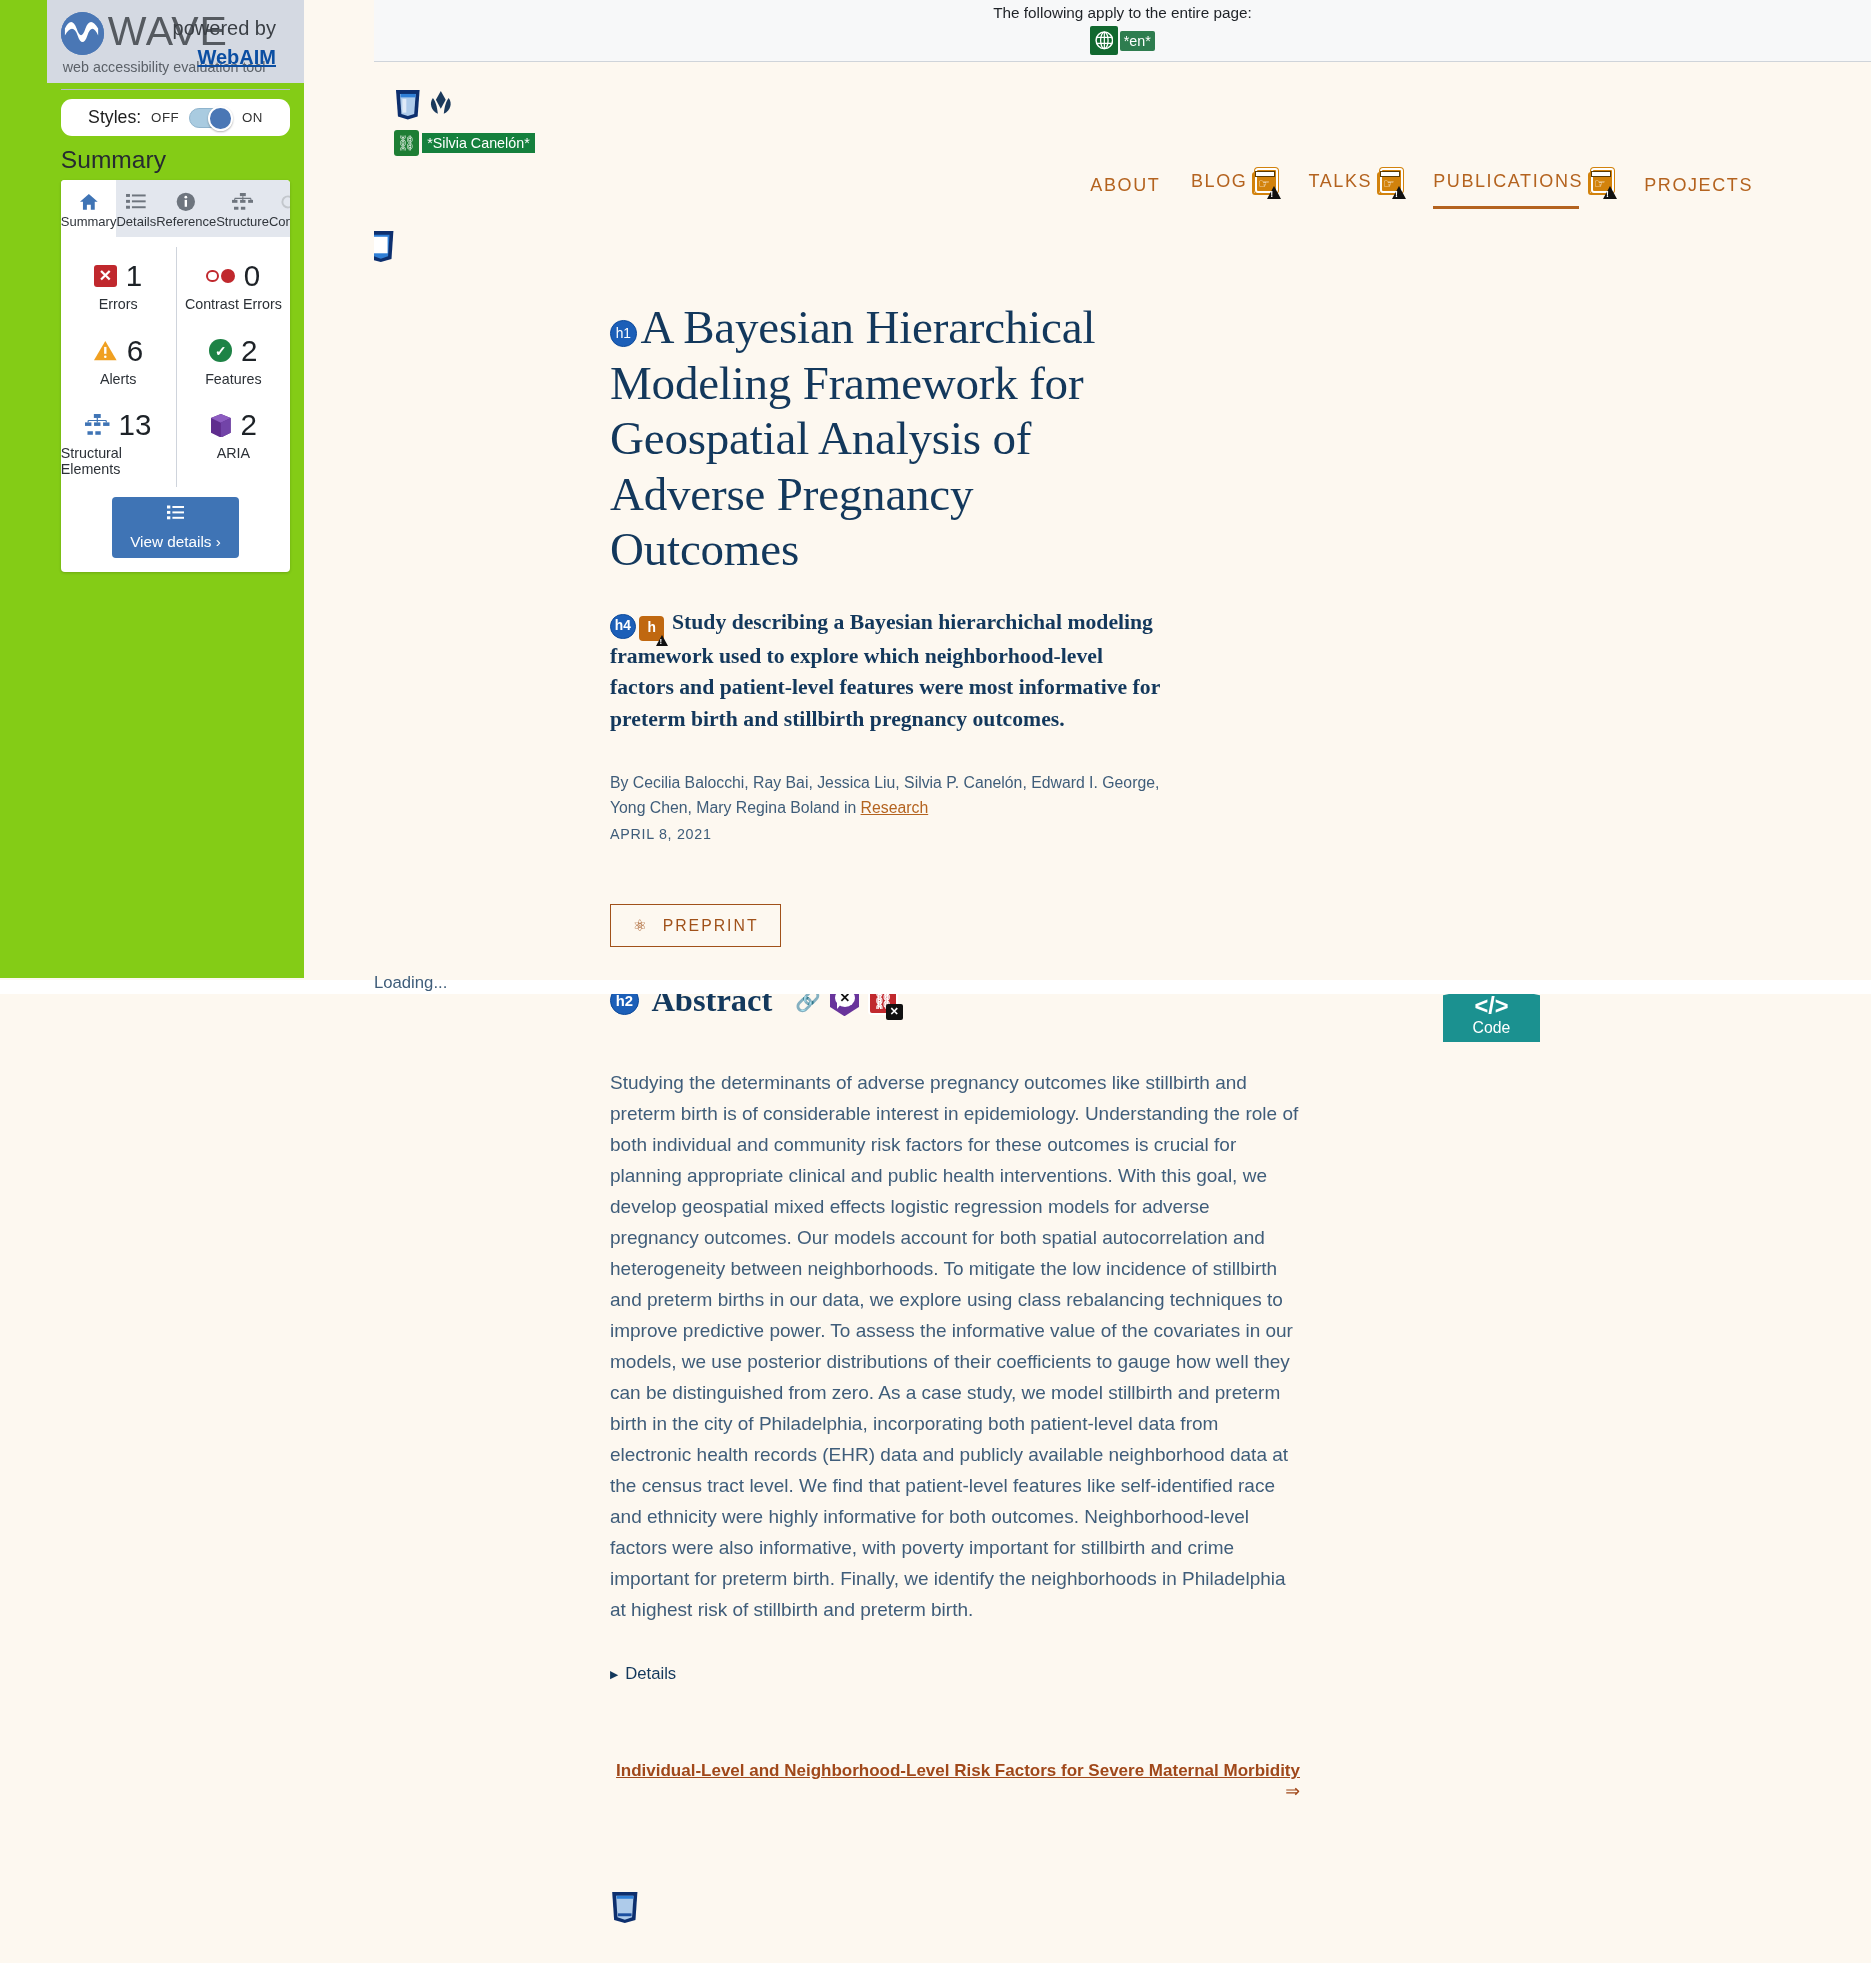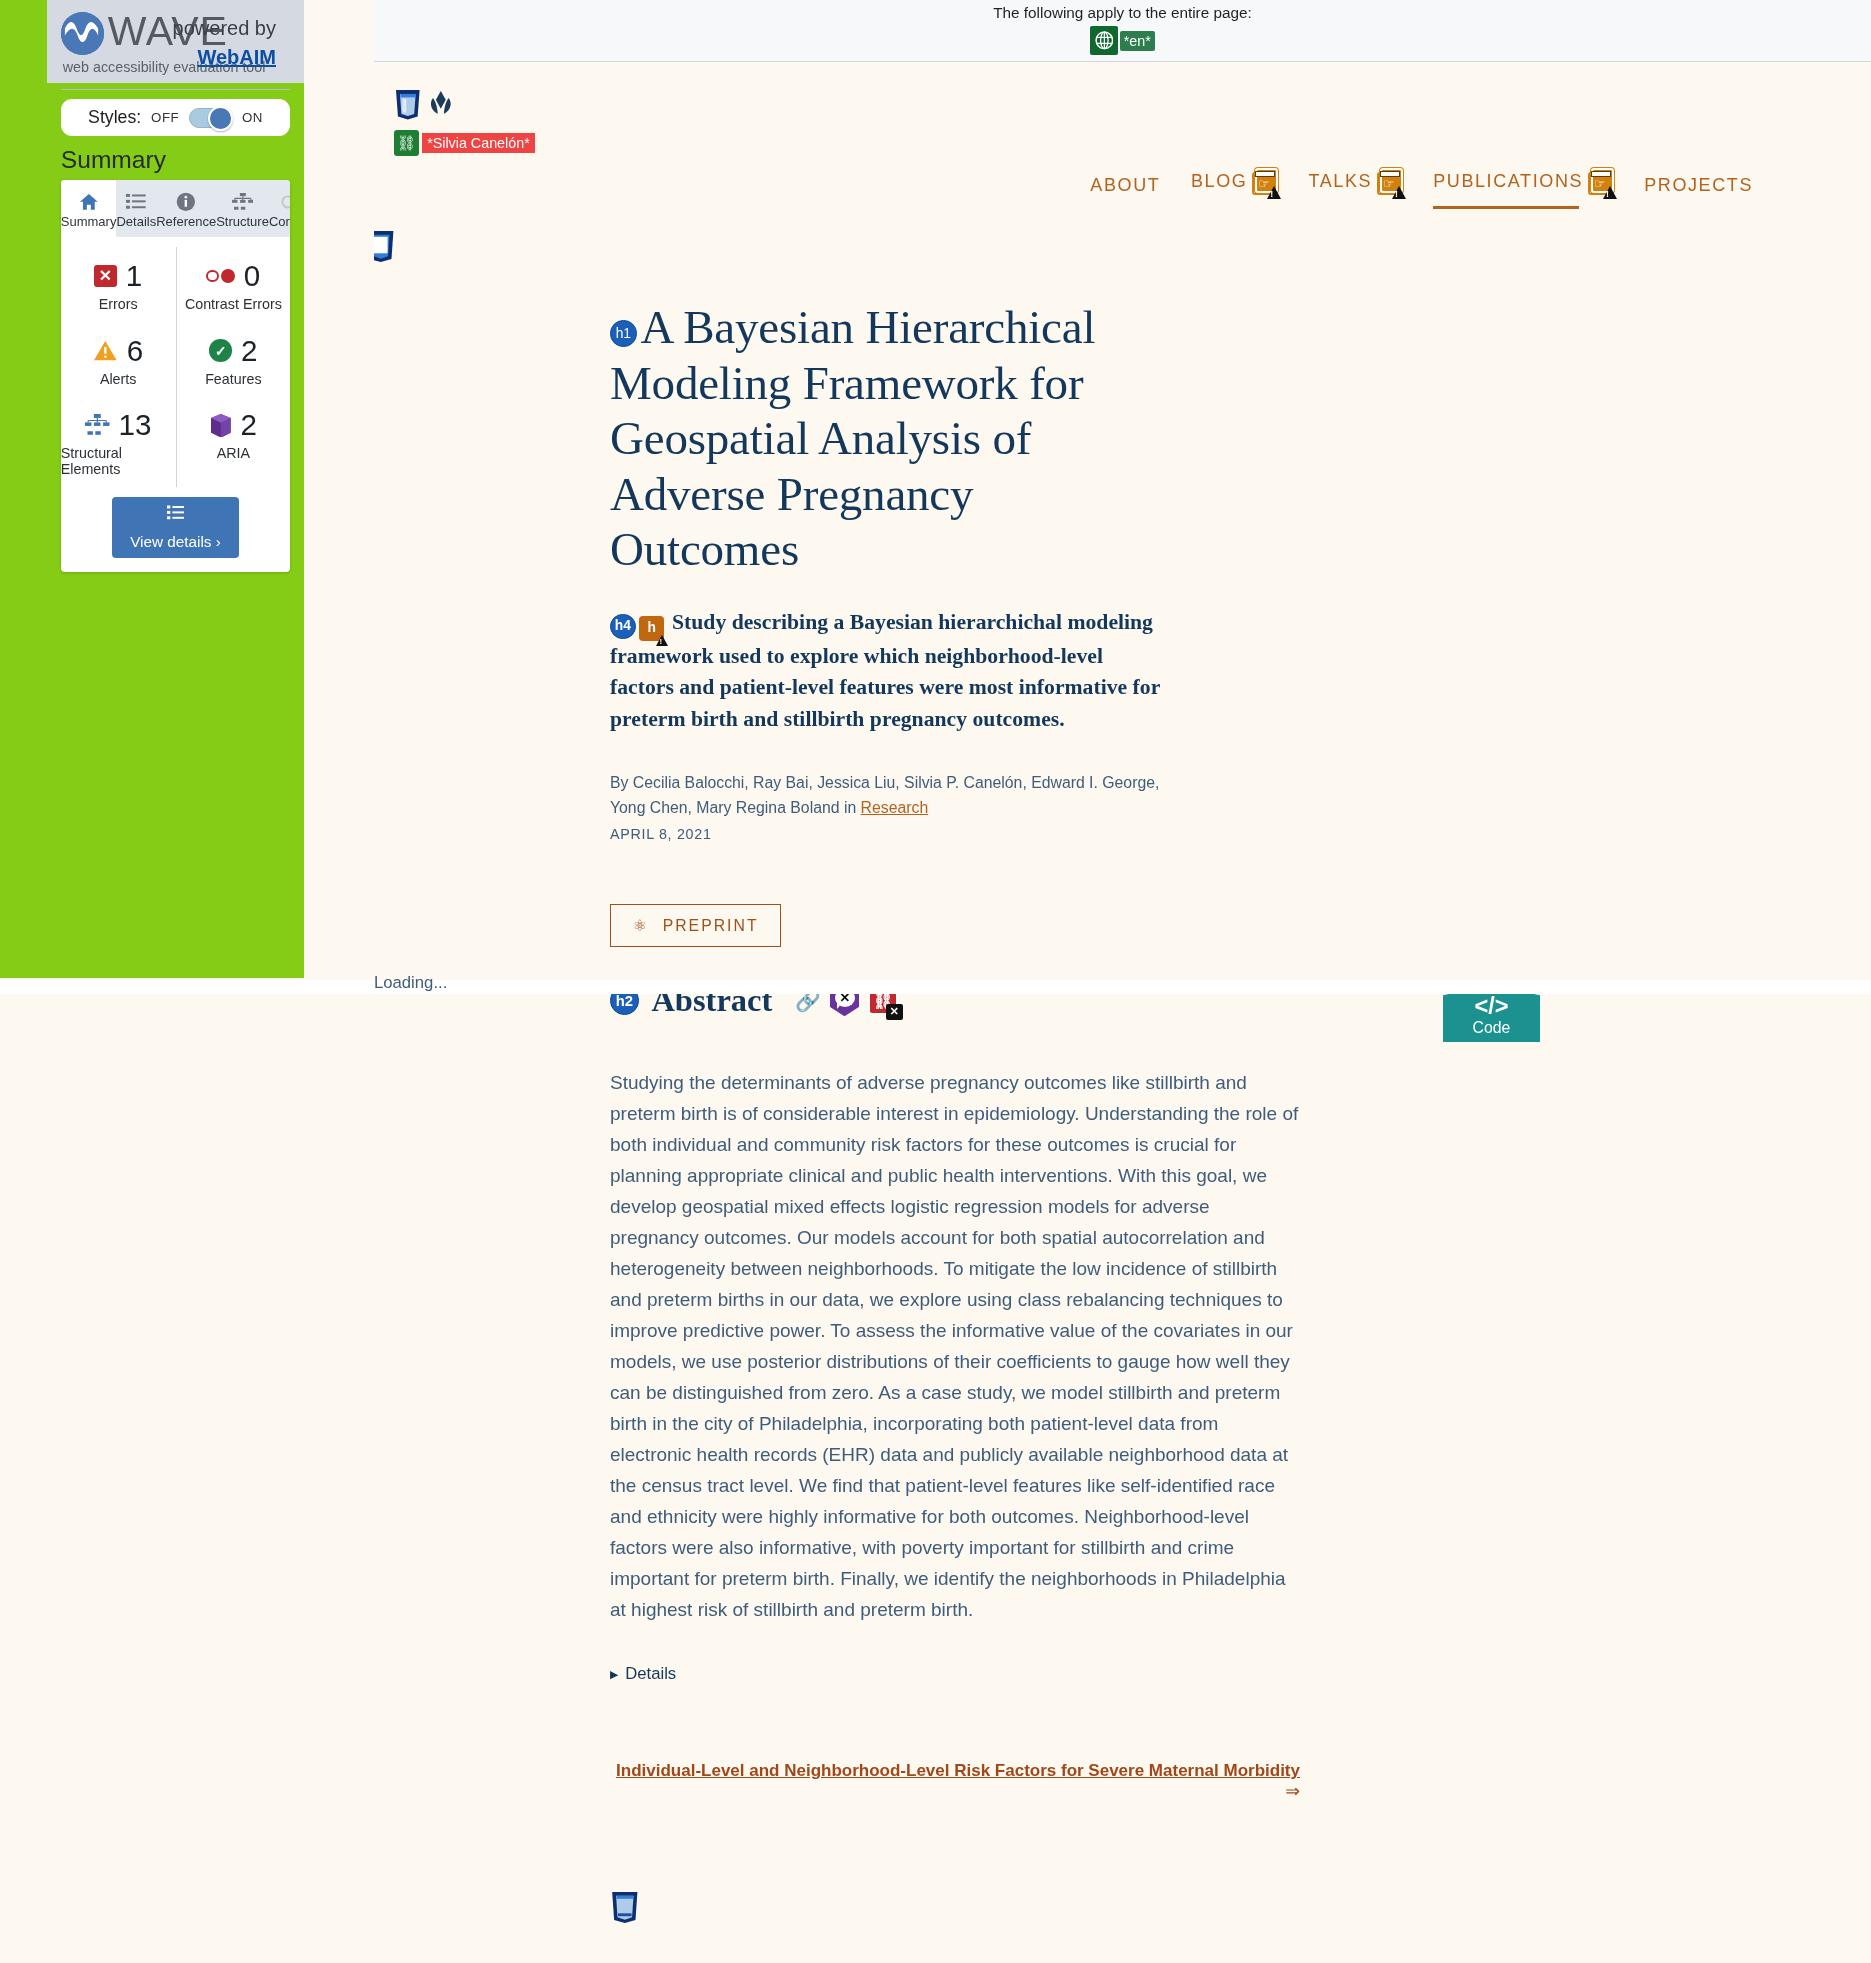--- a/index.html
+++ b/index.html
@@ -207,21 +207,21 @@
   .brand-marks { position: absolute; left: 19.7px; top: 19.7px; }
   .ico-shield { width: 27.6px; height: 31.5px; margin-bottom: 5.9px; }
   .ico-flower { width: 27.6px; height: 29.6px; margin-left: 1px; margin-bottom: 7.9px; }
   .alt-link-row { display: flex; align-items: center; gap: 3px; }
   .alt-link-badge {
     width: 25.6px; height: 25.6px; background: #1e7e34; border-radius: 3px;
     display: flex; align-items: center; justify-content: center;
     color: #fff; font-size: 14.8px;
   }
   .alt-link-text {
-    background: #ef4444; color: #fff; font-size: 14.3px; padding: 2px 4.9px;
+    background: #15803d; color: #fff; font-size: 14.3px; padding: 2px 4.9px;
   }
   .ico-shield2 { position: absolute; left: -7.9px; top: 161px; width: 29.6px; height: 33px; }
 
   
   .article { padding-left: 236px; padding-right: 118px; margin-top: 99px; }
   h1.title {
     font-family: "Liberation Serif", serif;
     font-size: 47px; line-height: 1.18; color: #13385c;
     font-weight: 400; max-width: 552px; letter-spacing: -0.2px;
   }

